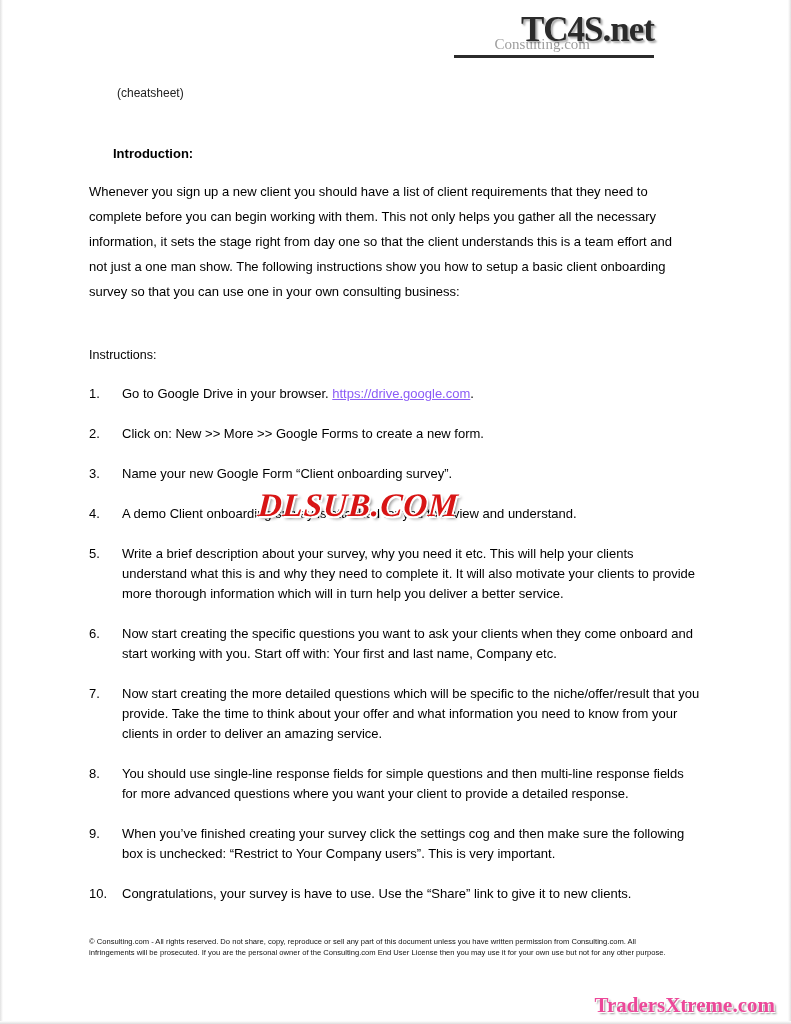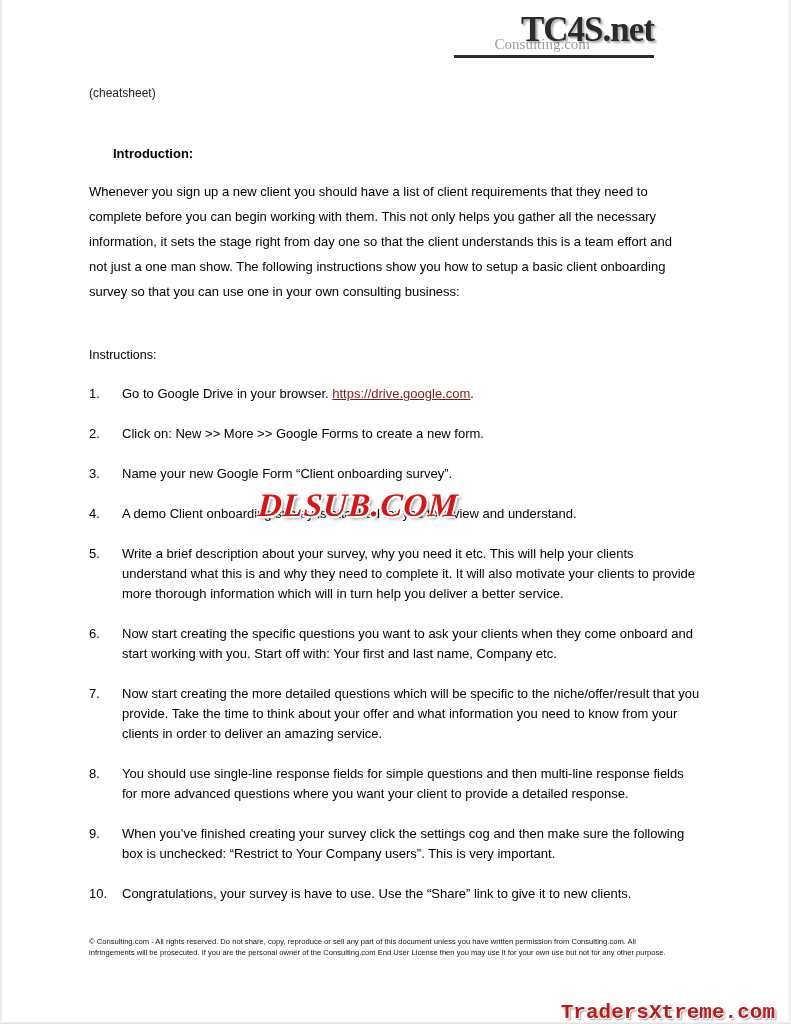--- a/index.html
+++ b/index.html
@@ -78,20 +78,21 @@
     margin-bottom: 46px;
   }
   .doc-title {
     font-size: 16.5px;
     font-weight: bold;
     letter-spacing: 0.1px;
   }
   .doc-subtitle {
     font-size: 12px;
     color: #222222;
+    margin-left: 28px;
   }
 
   .section-heading {
     font-size: 13px;
     font-weight: bold;
     margin-bottom: 18px;
     padding-left: 24px;
   }
 
   .intro-para {
@@ -121,43 +122,43 @@
     flex: 0 0 33px;
     font-size: 13px;
     line-height: 20px;
   }
   .step-text {
     font-size: 13px;
     line-height: 20px;
     flex: 1;
   }
   .step-text a {
-    color: #7f1d1d;
+    color: #8b5cf6;
   }
 
   
   .footer {
     position: absolute;
     left: 89px;
     top: 936px;
     width: 613px;
     text-align: left;
     font-size: 7.6px;
     line-height: 11px;
     color: #111111;
   }
 
   .footer-brand {
     position: absolute;
     right: 16px;
-    bottom: 0;
-    font-family: Liberation Mono, monospace;
+    bottom: 6px;
+    font-family: Liberation Serif, serif;
     font-size: 21px;
     font-weight: bold;
-    color: #b91c1c;
+    color: #ec4899;
     text-shadow: 1px 1px 0 #ffffff, 2px 2px 2px rgba(0,0,0,0.4);
   }
 
   
   .overlay-watermark {
     position: absolute;
     left: 258px;
     top: 487px;
     font-family: "Liberation Serif", serif;
     font-size: 33px;

